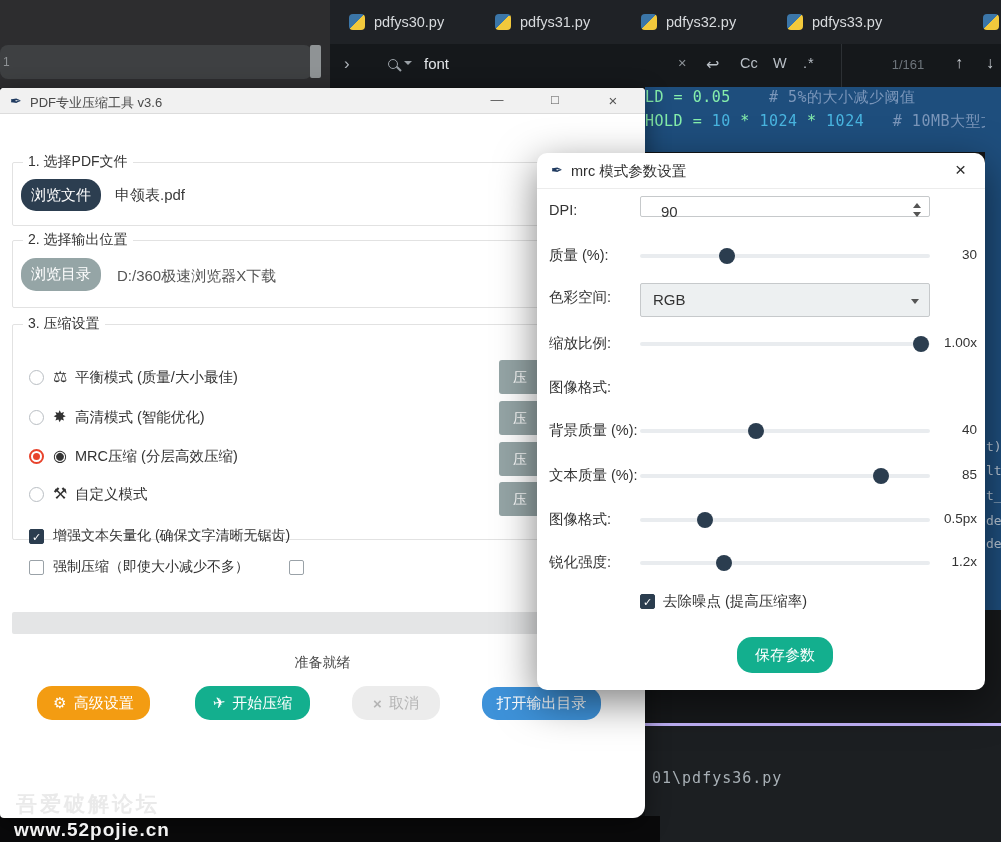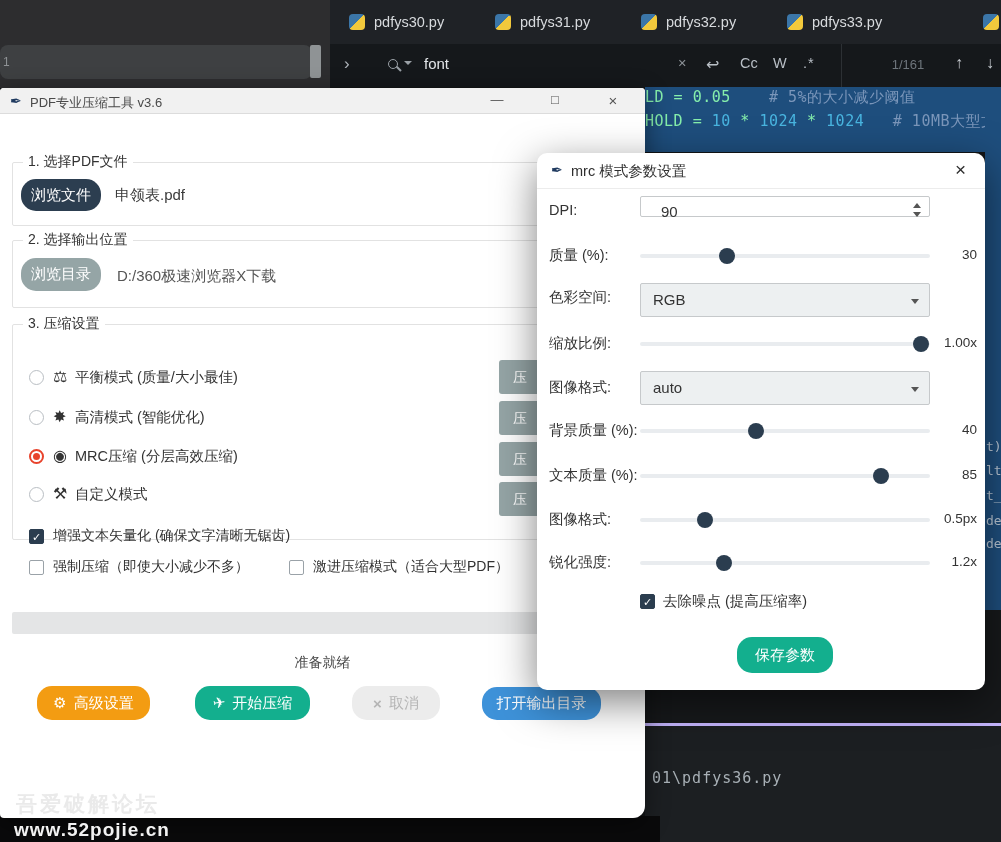--- a/index.html
+++ b/index.html
@@ -227,21 +227,20 @@
       <div class="sidebtn" style="top:117px">压</div>
       <div class="sidebtn" style="top:157px">压</div>
 
       <span class="cb on" style="left:16px;top:204px"></span>
       <span class="cb-label" style="left:40px;top:202px">增强文本矢量化 (确保文字清晰无锯齿)</span>
 
       <span class="cb" style="left:16px;top:235px"></span>
       <span class="cb-label" style="left:40px;top:233px">强制压缩（即使大小减少不多）</span>
 
       <span class="cb" style="left:276px;top:235px"></span>
-      <span class="cb-label" style="left:300px;top:233px">激进压缩模式（适合大型PDF）</span>
     </div>
 
     <div class="progress"></div>
     <div class="status">准备就绪</div>
 
     <div class="btn b-orange" style="left:37px;top:598px;width:113px;height:34px">
       <span>⚙</span>
       <span>高级设置</span>
     </div>
     <div class="btn b-green" style="left:195px;top:598px;width:115px;height:34px">
@@ -284,24 +283,20 @@
       <span>RGB</span>
       <span class="tri-down"></span>
     </div>
 
     <span class="dlg-label" style="top:181px">缩放比例:</span>
     <div class="track" style="top:189px"></div>
     <span class="knob" style="left:376px;top:183px"></span>
     <span class="dlg-val" style="top:182px">1.00x</span>
 
     <span class="dlg-label" style="top:225px">图像格式:</span>
-    <div class="combo" style="top:218px">
-      <span>auto</span>
-      <span class="tri-down"></span>
-    </div>
 
     <span class="dlg-label" style="top:268px">背景质量 (%):</span>
     <div class="track" style="top:276px"></div>
     <span class="knob" style="left:211px;top:270px"></span>
     <span class="dlg-val" style="top:269px">40</span>
 
     <span class="dlg-label" style="top:313px">文本质量 (%):</span>
     <div class="track" style="top:321px"></div>
     <span class="knob" style="left:336px;top:315px"></span>
     <span class="dlg-val" style="top:314px">85</span>

